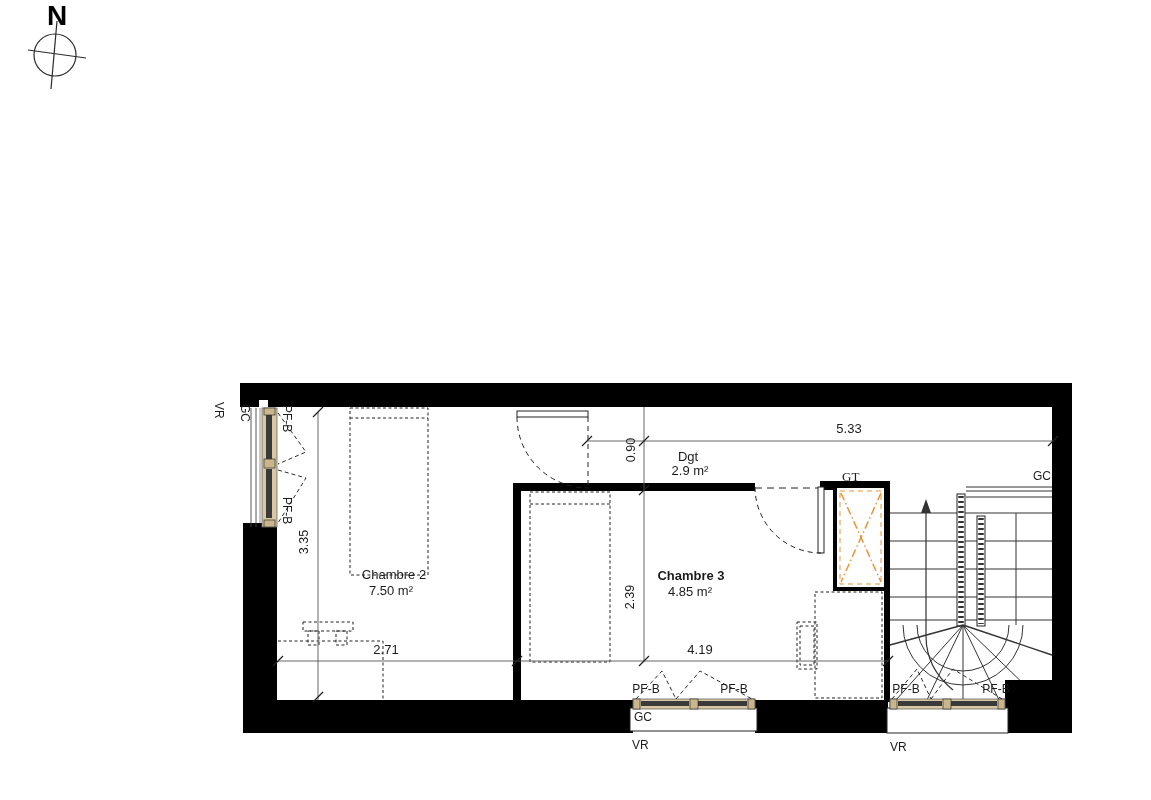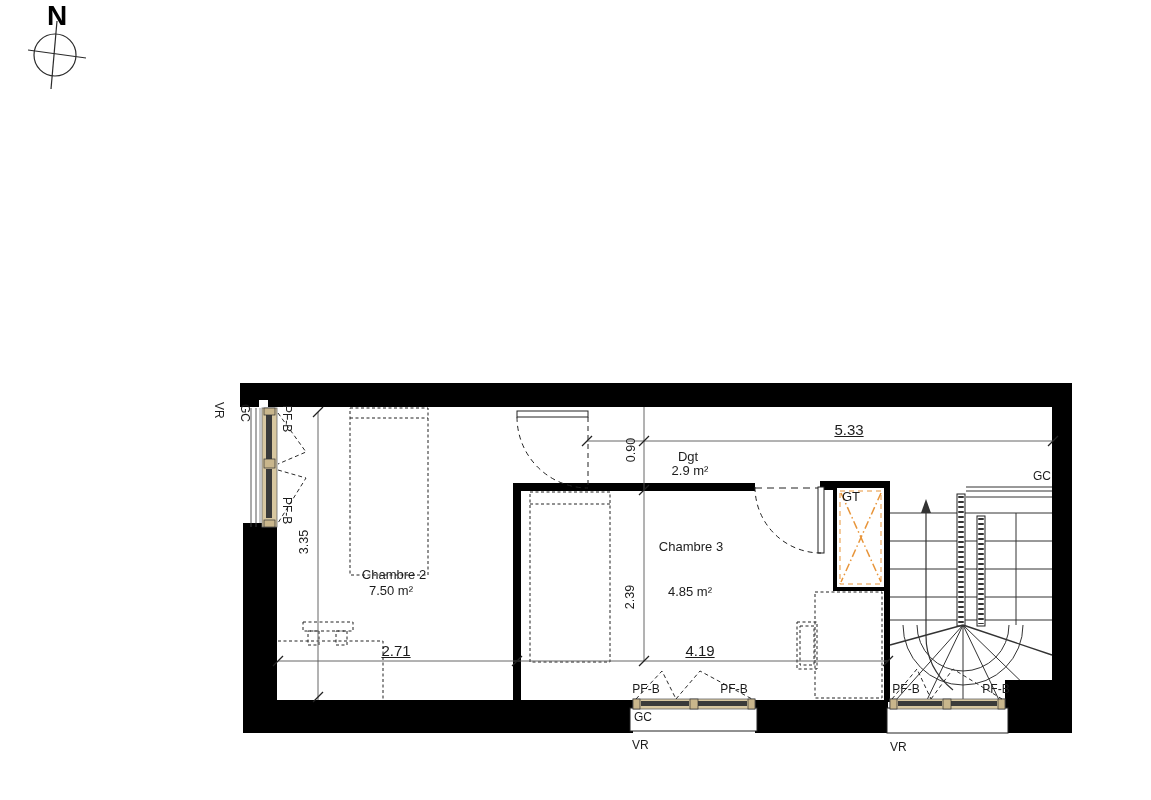--- a/index.html
+++ b/index.html
@@ -5,21 +5,21 @@
   html,body{margin:0;padding:0;background:#ffffff;}
   .plan{
     position:relative;width:1151px;height:800px;background:#ffffff;overflow:hidden;
     font-family:"Liberation Sans", sans-serif;color:#1c1c1c;
   }
   .plan svg{position:absolute;left:0;top:0;}
   .lbl{position:absolute;font-size:12px;line-height:1.05;white-space:nowrap;color:#1c1c1c;}
   .ctr{transform:translateX(-50%);}
   .vtx{writing-mode:vertical-rl;}
   .room{font-size:13px;}
-  .dimh{font-size:15px;text-decoration:underline;}
+  .dimh{font-size:13px;}
   .dimv{position:absolute;width:44px;text-align:center;font-size:12.5px;white-space:nowrap;
         transform:rotate(-90deg);}
   .north{position:absolute;font-size:28px;font-weight:bold;color:#000;letter-spacing:0;}
 </style>
 </head>
 <body>
 
 <div class="plan">
 
   <svg width="1151" height="800" viewBox="0 0 1151 800">
@@ -168,31 +168,31 @@
 
   <div class="north" style="left:47px;top:0px;">N</div>
 
   <div class="lbl vtx" style="left:212px;top:402px;">VR</div>
   <div class="lbl vtx" style="left:238px;top:404px;">GC</div>
   <div class="lbl vtx" style="left:280px;top:405px;">PF-B</div>
   <div class="lbl vtx" style="left:280px;top:497px;">PF-B</div>
 
   <div class="lbl room ctr" style="left:394px;top:568px;text-align:center;">Chambre 2</div>
   <div class="lbl room ctr" style="left:391px;top:584px;">7.50 m²</div>
-  <div class="lbl room ctr" style="left:691px;top:540px;">Chambre 3</div>
+  <div class="lbl room ctr" style="left:691px;top:569px;font-weight:bold;">Chambre 3</div>
   <div class="lbl room ctr" style="left:690px;top:585px;">4.85 m²</div>
   <div class="lbl room ctr" style="left:688px;top:450px;">Dgt</div>
   <div class="lbl room ctr" style="left:690px;top:464px;">2.9 m²</div>
-  <div class="lbl room" style="left:842px;top:490px;">GT</div>
+  <div class="lbl room" style="left:842px;top:470px;font-family:Liberation Serif, serif;">GT</div>
 
   <div class="lbl dimh ctr" style="left:849px;top:422px;">5.33</div>
   <div class="dimv" style="left:609px;top:443px;">0.90</div>
   <div class="dimv" style="left:282px;top:535px;">3.35</div>
   <div class="dimv" style="left:608px;top:590px;">2.39</div>
-  <div class="lbl dimh ctr" style="left:396px;top:643px;">2.71</div>
+  <div class="lbl dimh ctr" style="left:386px;top:643px;">2.71</div>
   <div class="lbl dimh ctr" style="left:700px;top:643px;">4.19</div>
 
   <div class="lbl" style="left:1033px;top:470px;">GC</div>
 
   <div class="lbl ctr" style="left:646px;top:683px;">PF-B</div>
   <div class="lbl ctr" style="left:734px;top:683px;">PF-B</div>
   <div class="lbl" style="left:634px;top:711px;">GC</div>
   <div class="lbl" style="left:632px;top:739px;">VR</div>
 
   <div class="lbl ctr" style="left:906px;top:683px;">PF-B</div>

